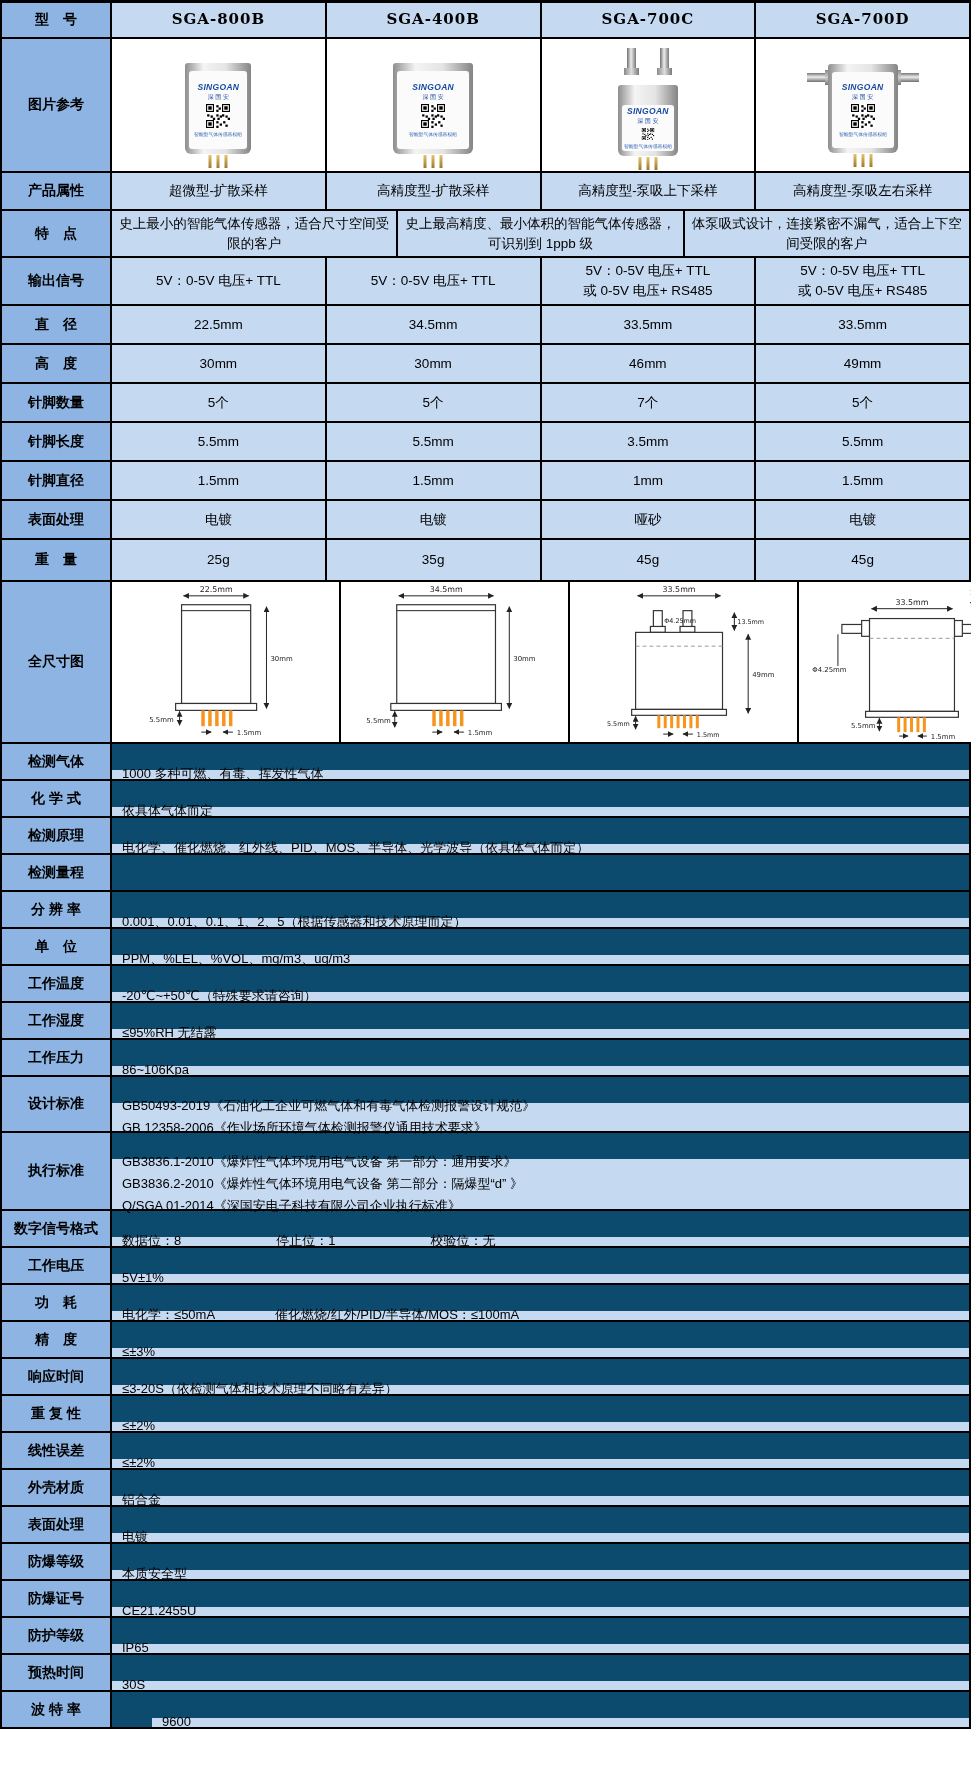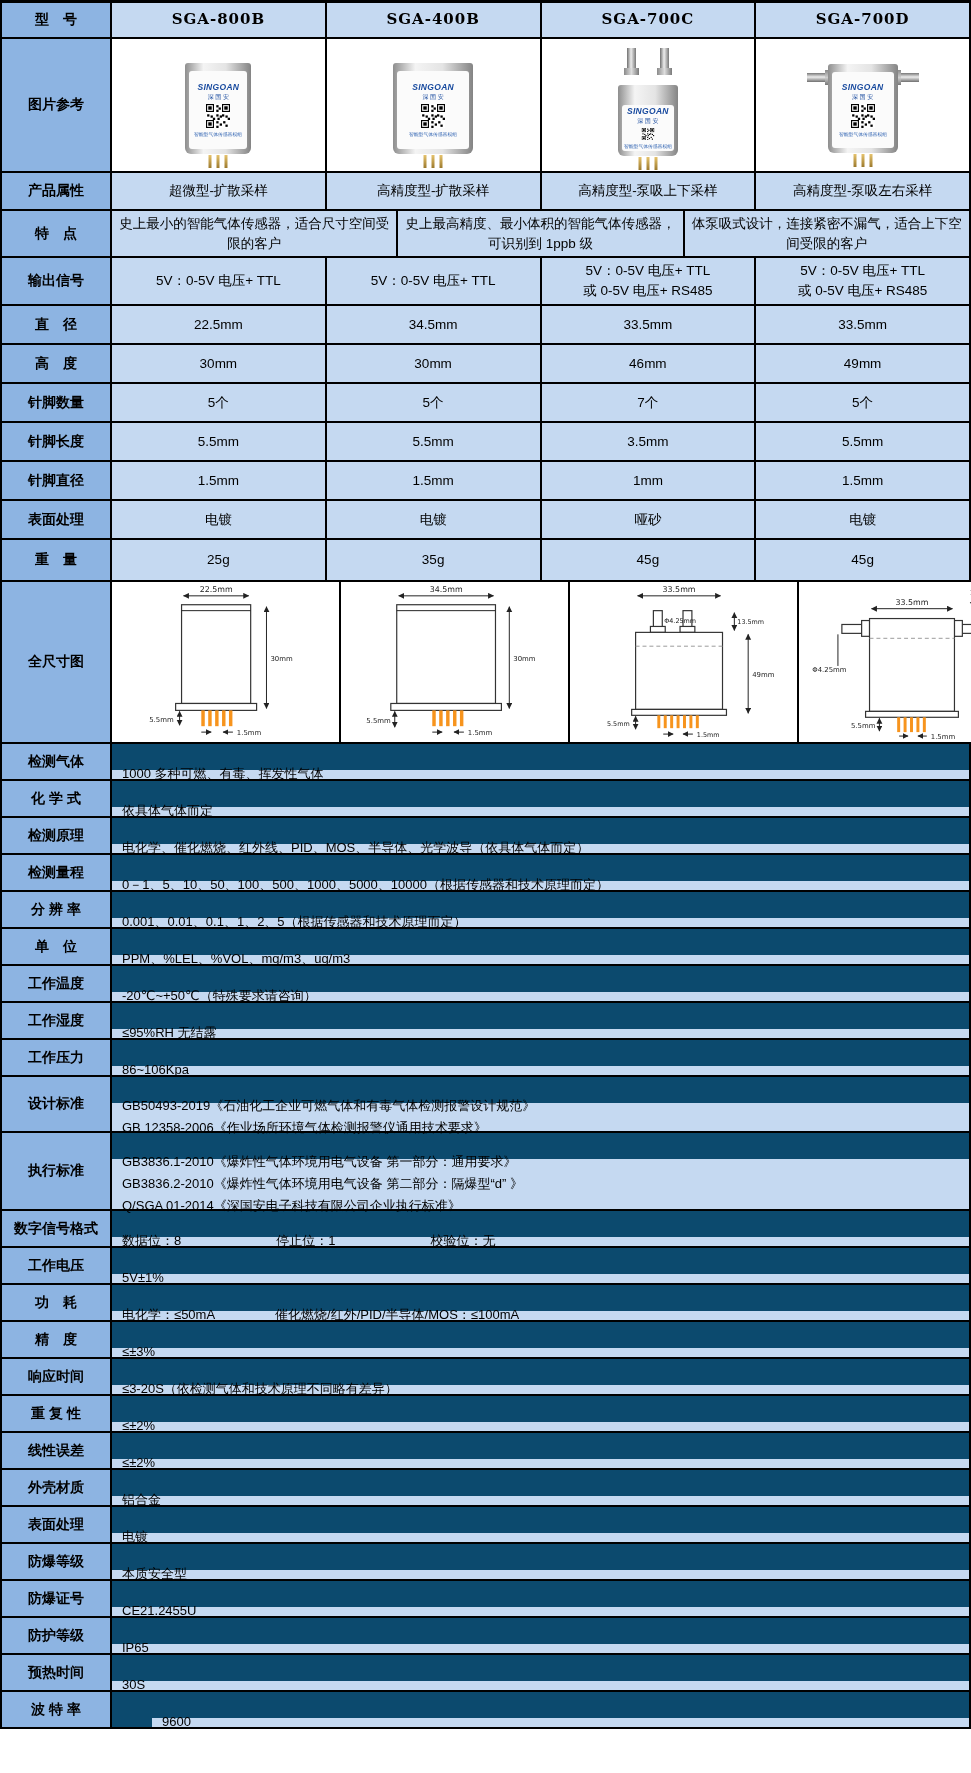--- a/index.html
+++ b/index.html
@@ -390,21 +390,20 @@
   <div class="row h35">
     <div class="cell label">化 学 式</div>
     <div class="cell full">依具体气体而定</div>
   </div>
   <div class="row h35">
     <div class="cell label">检测原理</div>
     <div class="cell full">电化学、催化燃烧、红外线、PID、MOS、半导体、光学波导（依具体气体而定）</div>
   </div>
   <div class="row h35">
     <div class="cell label">检测量程</div>
-    <div class="cell full">0－1、5、10、50、100、500、1000、5000、10000（根据传感器和技术原理而定）</div>
   </div>
   <div class="row h35">
     <div class="cell label">分 辨 率</div>
     <div class="cell full">0.001、0.01、0.1、1、2、5（根据传感器和技术原理而定）</div>
   </div>
   <div class="row h35">
     <div class="cell label">单　位</div>
     <div class="cell full">PPM、%LEL、%VOL、mg/m3、ug/m3</div>
   </div>
   <div class="row h35">

